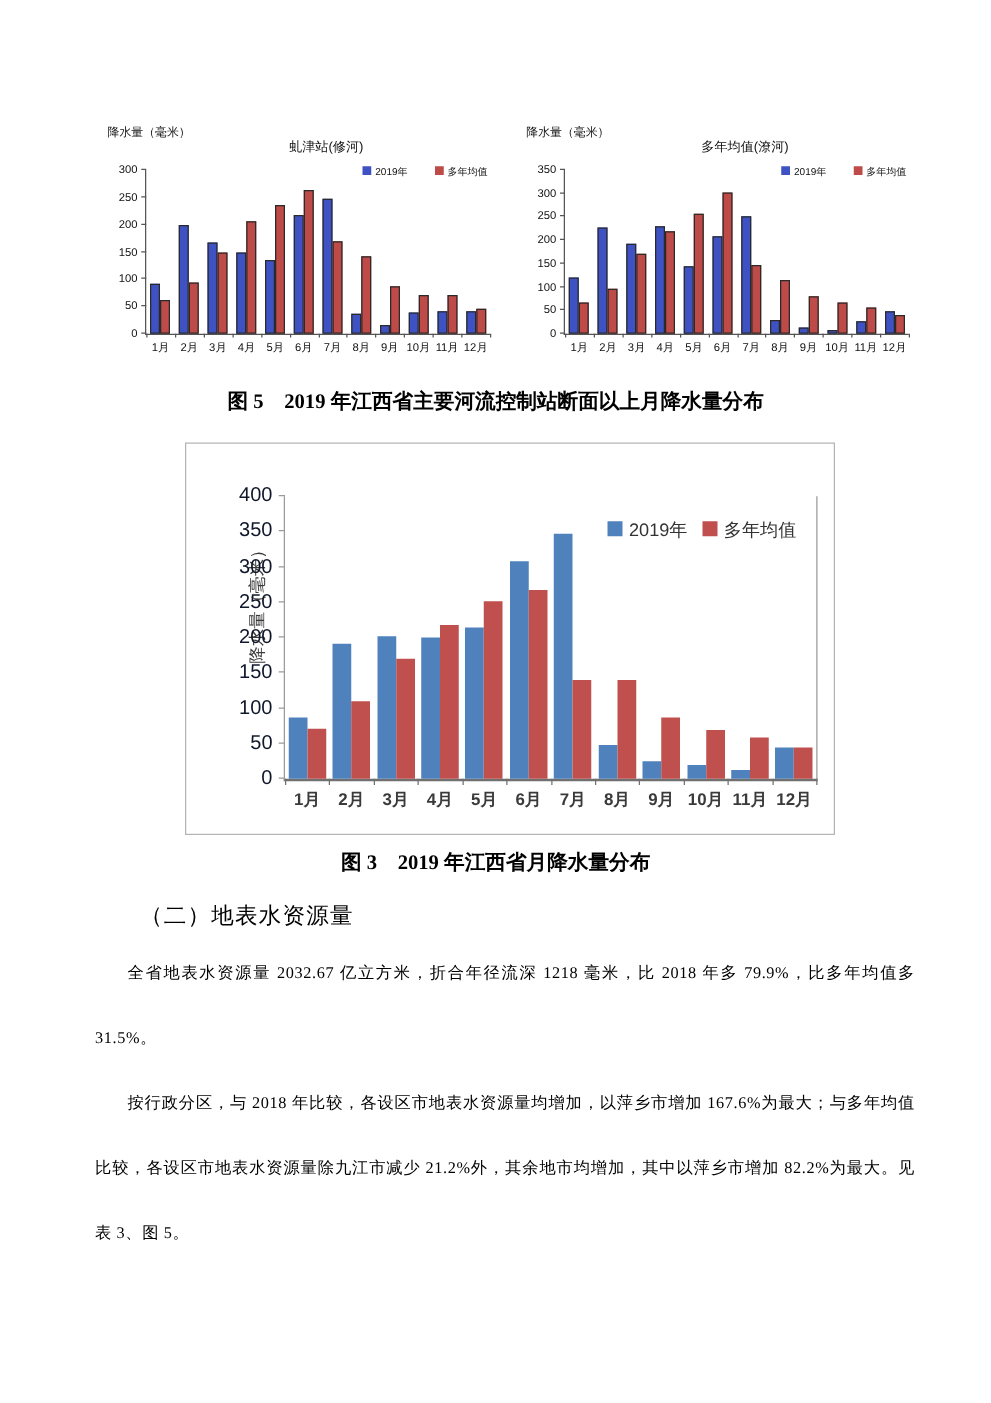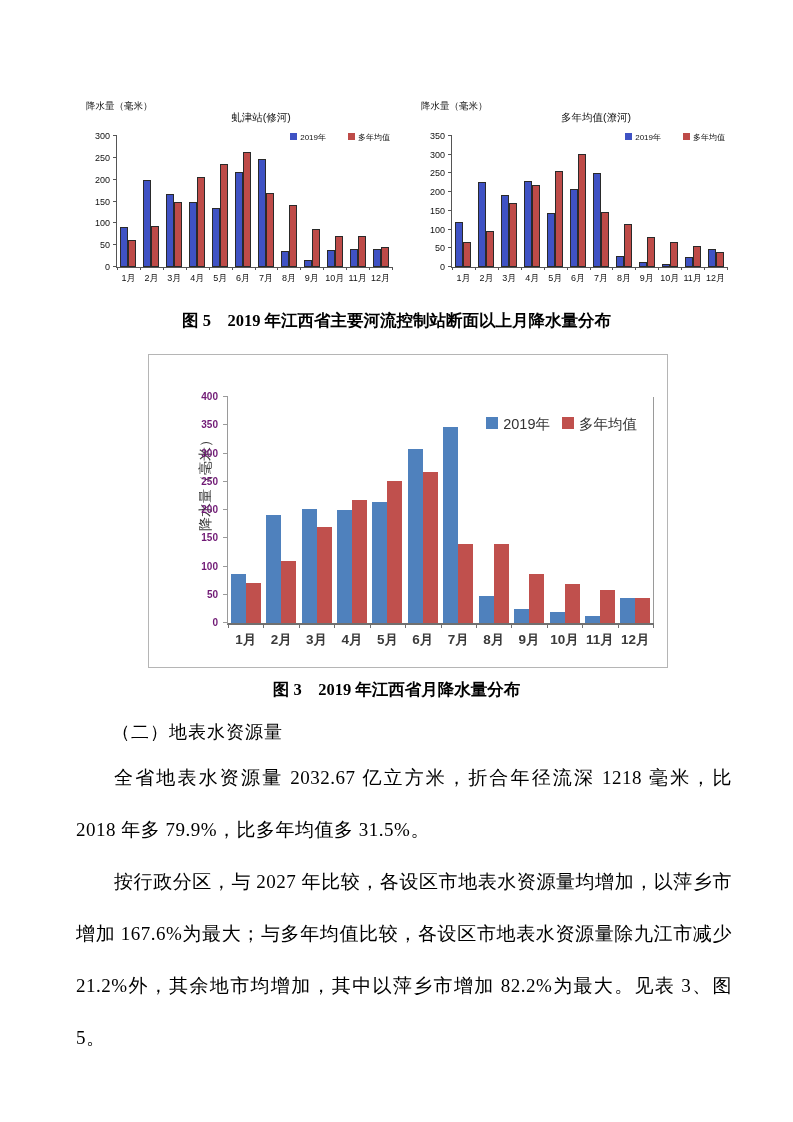--- a/index.html
+++ b/index.html
@@ -38,32 +38,32 @@
               border: 1px solid #b5b5b5; background: #fff; font-family: "Liberation Sans", sans-serif; }
   .mchart { position: absolute; inset: 0; }
   .mchart .cylabel { position: absolute; left: -8px; top: 118px; width: 130px; text-align: center;
                      transform: rotate(-90deg); transform-origin: center; font-size: 14px; color: #3a3a3a; }
   .mchart .plot { position: absolute; left: 78px; right: 13px; top: 42px; bottom: 42px;
                   border-left: 1px solid #9a9a9a; border-bottom: 2px solid #707070; border-right: 1px solid #9a9a9a; }
   .mchart .legend { position: absolute; top: 18px; right: 16px; display: flex; gap: 12px; align-items: center;
                     font-size: 14.5px; color: #333; }
   .mchart .legend .sw { width: 12px; height: 12px; display: inline-block; margin-right: 5px; }
   .mchart .ytick { position: absolute; right: 100%; margin-right: 10px; transform: translateY(50%);
-                   font-size: 10px; font-weight: bold; color: #701a75; line-height: 1; white-space: nowrap; }
+                   font-size: 16px; font-weight: normal; color: #0f172a; line-height: 1; white-space: nowrap; }
   .mchart .ymark { position: absolute; right: 100%; width: 5px; height: 1px; background: #9a9a9a; }
   .mchart .bars { position: absolute; inset: 0; display: flex; align-items: flex-end; }
   .mchart .group { flex: 1; height: 100%; display: flex; align-items: flex-end; justify-content: center; }
   .mchart .bar { width: 15px; }
   .mchart .xmark { position: absolute; top: 100%; width: 1px; height: 5px; background: #707070; }
   .mchart .xlabels { position: absolute; top: 100%; left: 0; right: 0; margin-top: 8px; display: flex; }
   .mchart .xlab { flex: 1; text-align: center; font-size: 13.5px; font-weight: bold; color: #3a3a3a; white-space: nowrap; }
 
   
   .section-heading { position: absolute; left: 112px; top: 720px; font-size: 18px; color: #000; letter-spacing: 1px; }
-  .body-text { position: absolute; left: 76px; top: 752px; width: 656px; font-size: 19px; color: #000; }
+  .body-text { position: absolute; left: 76px; top: 752px; width: 656px; font-size: 13px; color: #000; }
   .body-text p { line-height: 52px; text-align: justify; text-indent: 2em; letter-spacing: 0.5px; }
   .page-number { position: absolute; left: 0; right: 0; top: 1038px; text-align: center; font-size: 12.5px; color: #222; }
 </style>
 </head>
 <body>
 
 <div class="page">
 
   <div class="top-charts">
     <div class="schart">
@@ -380,16 +380,16 @@
         </div>
     </div>
   </div>
 
   <div class="cap cap5">图 3　2019 年江西省月降水量分布</div>
 
   <div class="section-heading">（二）地表水资源量</div>
 
   <div class="body-text">
     <p>全省地表水资源量 2032.67 亿立方米，折合年径流深 1218 毫米，比 2018 年多 79.9%，比多年均值多 31.5%。</p>
-    <p>按行政分区，与 2027 年比较，各设区市地表水资源量均增加，以萍乡市增加 167.6%为最大；与多年均值比较，各设区市地表水资源量除九江市减少 21.2%外，其余地市均增加，其中以萍乡市增加 82.2%为最大。见表 3、图 5。</p>
+    <p>按行政分区，与 2018 年比较，各设区市地表水资源量均增加，以萍乡市增加 167.6%为最大；与多年均值比较，各设区市地表水资源量除九江市减少 21.2%外，其余地市均增加，其中以萍乡市增加 82.2%为最大。见表 3、图 5。</p>
   </div>
 
 </div>
 
 </body></html>

